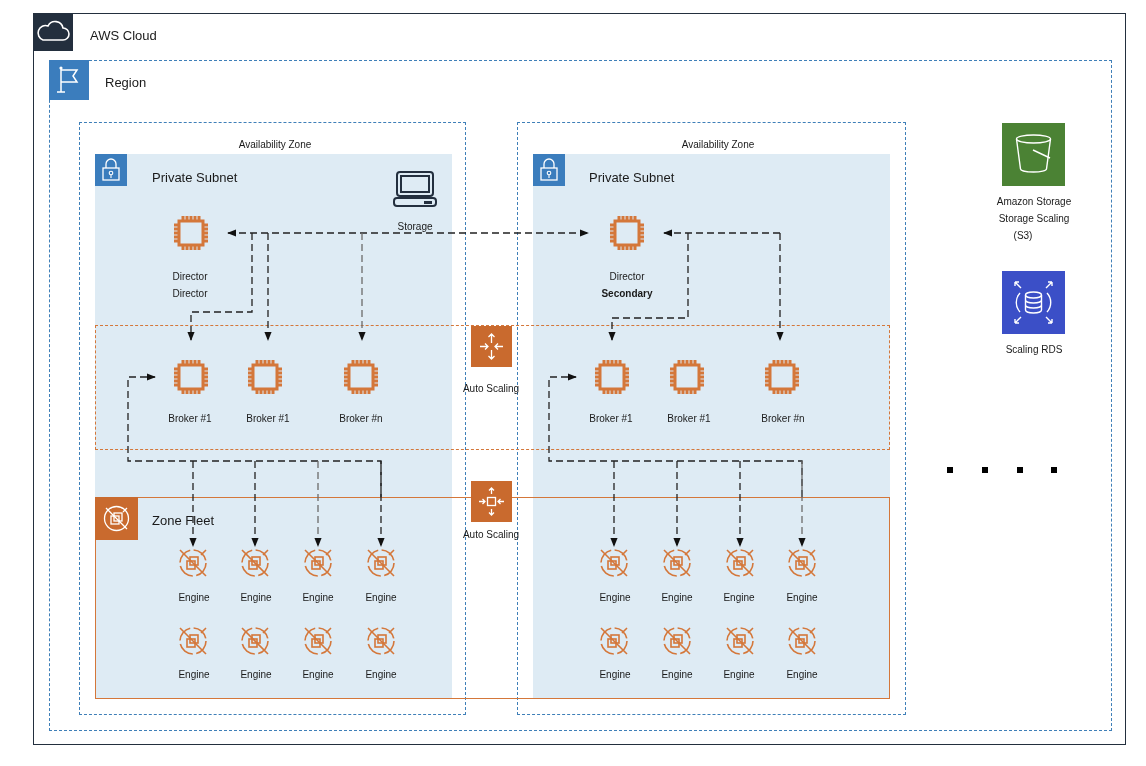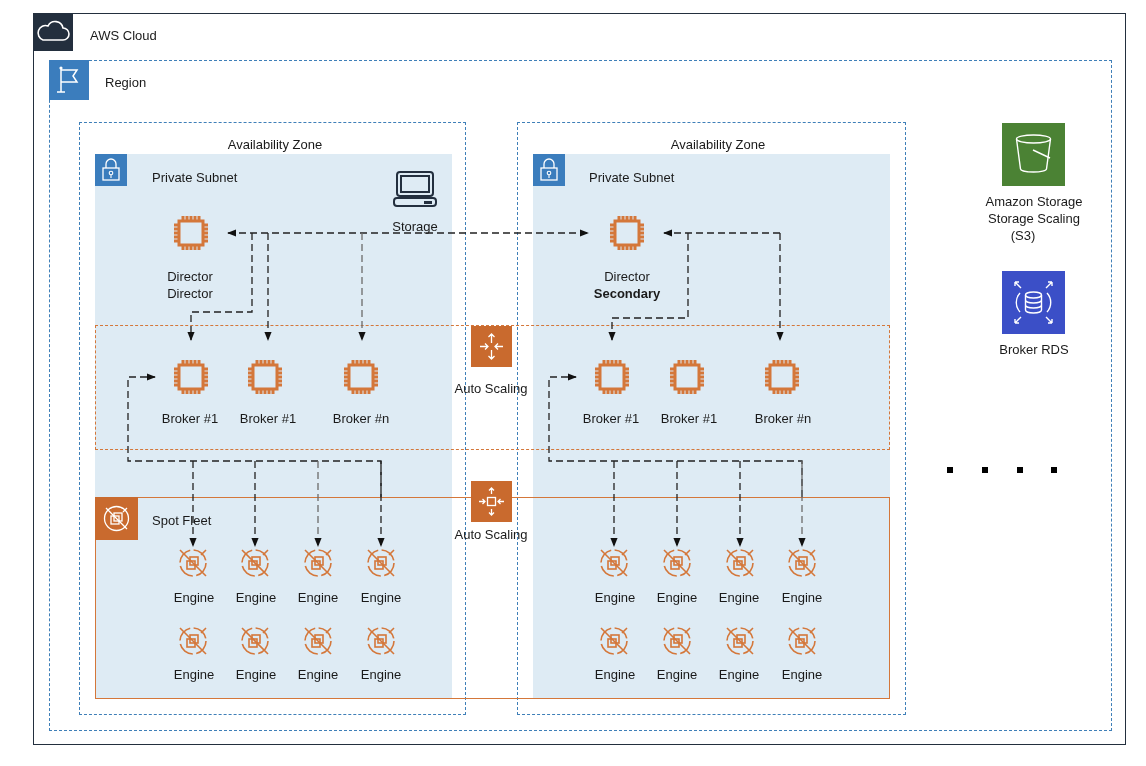--- a/index.html
+++ b/index.html
@@ -1,19 +1,19 @@
 <!DOCTYPE html>
 <html><head>
 <meta charset="utf-8">
 <style>
   html, body { margin: 0; padding: 0; background: #ffffff; }
   body { width: 1146px; height: 766px; position: relative; overflow: hidden;
          font-family: "Liberation Sans", sans-serif; color: #1a1a1a; }
   .abs { position: absolute; }
-  .lbl { position: absolute; font-size: 13px; white-space: nowrap; text-align: center; line-height: 17px; }
+  .lbl { position: absolute; font-size: 10px; white-space: nowrap; text-align: center; line-height: 17px; }
   .lbl-left { position: absolute; font-size: 13px; white-space: nowrap; line-height: 17px; }
   .cloud-frame { left: 33px; top: 13px; width: 1093px; height: 732px; border: 1.5px solid #232f3e; box-sizing: border-box; }
   .cloud-badge { left: 33px; top: 13px; width: 40px; height: 38px; background: #232f3e; }
   .region { left: 49px; top: 60px; width: 1063px; height: 671px; border: 1.5px dashed #3f7fb8; box-sizing: border-box; }
   .region-badge { left: 49px; top: 60px; width: 40px; height: 40px; background: #3b7dbd; }
   .az { top: 122px; height: 593px; border: 1.5px dashed #3f7fb8; box-sizing: border-box; }
   .subnet { top: 154px; height: 544px; background: #deebf4; }
   .subnet-badge { top: 154px; width: 32px; height: 32px; background: #3b7dbd; }
   .asg { left: 95px; top: 325px; width: 795px; height: 125px; border: 1.5px dashed #d4773a; box-sizing: border-box; }
   .spot { left: 95px; top: 497px; width: 795px; height: 202px; border: 1.5px solid #d4773a; box-sizing: border-box; }
@@ -75,21 +75,21 @@
 <div class="abs spot-badge">
   <svg width="43" height="43" viewBox="0 0 43 43">
       <g fill="none" stroke="#fff" stroke-width="1.3">
         <circle cx="21.5" cy="21.5" r="12"></circle>
         <rect x="16" y="19" width="8" height="8"></rect>
         <rect x="19" y="16" width="8" height="8"></rect>
         <path d="M11 11 l21 21 M32 11 l-4 4"></path>
       </g>
     </svg>
 </div>
-<div class="lbl-left" style="left:152px; top:512px;">Spot Fleet</div>
+<div class="lbl-left" style="left:152px; top:512px;">Zone Fleet</div>
 
 <div class="abs as-badge" style="left:471px; top:326px;">
   <svg width="41" height="41" viewBox="0 0 41 41">
       <g fill="none" stroke="#fff" stroke-width="1.3">
         <path d="M20.5 8 v9 M17.5 11 l3-3 3 3 M20.5 33 v-9 M17.5 30 l3 3 3-3 M9 20.5 h8 M14 17.5 l3 3-3 3 M32 20.5 h-8 M27 17.5 l-3 3 3 3"></path>
       </g>
     </svg>
 </div>
 <div class="lbl" style="left:446px; top:380px; width:90px;">Auto Scaling</div>
 <div class="abs as-badge" style="left:471px; top:481px;">
@@ -159,21 +159,21 @@
 <div class="abs rds-badge">
   <svg width="63" height="63" viewBox="0 0 63 63">
       <g fill="none" stroke="#fff" stroke-width="1.4">
         <ellipse cx="31.5" cy="24" rx="8" ry="3"></ellipse>
         <path d="M23.5 24 v15 a8 3 0 0 0 16 0 v-15 M23.5 29 a8 3 0 0 0 16 0 M23.5 34 a8 3 0 0 0 16 0"></path>
         <path d="M18 22 a14 14 0 0 0 0 19 M45 22 a14 14 0 0 1 0 19"></path>
         <path d="M13 11 l6 6 M13 11 h4 M13 11 v4 M50 11 l-6 6 M50 11 h-4 M50 11 v4 M13 52 l6-6 M13 52 h4 M13 52 v-4 M50 52 l-6-6 M50 52 h-4 M50 52 v-4"></path>
       </g>
     </svg>
 </div>
-<div class="lbl" style="left:970px; top:341px; width:128px;">Broker RDS</div>
+<div class="lbl" style="left:970px; top:341px; width:128px;">Scaling RDS</div>
 
 <div class="abs dot" style="left:947px; top:467px;"></div>
 <div class="abs dot" style="left:982px; top:467px;"></div>
 <div class="abs dot" style="left:1017px; top:467px;"></div>
 <div class="abs dot" style="left:1051px; top:467px;"></div>
 
 <svg class="overlay" id="overlay" width="1146" height="766">
   <defs>
     <marker id="arr" viewBox="0 0 10 10" refX="9" refY="5" markerWidth="7" markerHeight="7" orient="auto-start-reverse">
       <path d="M0 1 L10 5 L0 9 z" fill="#111"></path>

